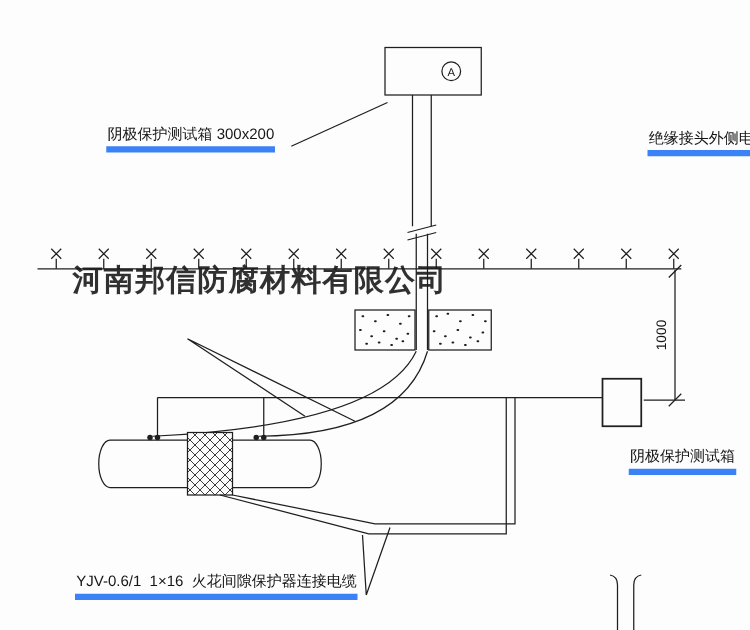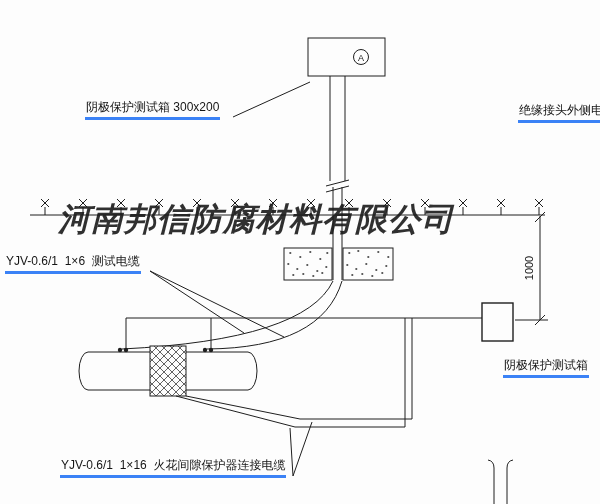--- a/index.html
+++ b/index.html
@@ -3,28 +3,28 @@
 <meta charset="utf-8">
 <style>
   html,body{margin:0;padding:0;background:#ffffff}
   .canvas{
     position:relative;width:600px;height:504px;background:#fdfdfd;
     overflow:hidden;font-family:"Liberation Sans",sans-serif;
   }
   .canvas svg{position:absolute;left:0;top:0}
   .cad-label{
     position:absolute;font-size:12px;color:#151515;line-height:1.15;
-    border-bottom:3px solid #3b82f6;padding:0 1px 2px 1px;white-space:pre;
+    border-bottom:5px solid #3b82f6;padding:0 1px 2px 1px;white-space:pre;
   }
   .clip{overflow:hidden}
   .watermark{
-    position:absolute;left:58px;top:198px;
-    font-family:"Liberation Serif",serif;font-size:32px;font-weight:700;
+    position:absolute;left:58px;top:208px;
+    font-family:"Liberation Serif",serif;font-size:24px;font-weight:700;
     letter-spacing:1px;color:rgba(25,25,25,.9);white-space:nowrap;
-    pointer-events:none;z-index:5;font-style:italic;
+    pointer-events:none;z-index:5;
   }
 </style>
 </head>
 <body>
 
 <div class="canvas">
 
   <svg width="600" height="504" viewBox="0 0 600 504">
     <g stroke="#1f1f1f" stroke-width="1" fill="none">
 
@@ -81,21 +81,20 @@
       <text font-size="11" fill="#151515" stroke="none" text-anchor="middle" transform="translate(533,268) rotate(-90)">1000</text>
 
       <path d="M494,504 V468 Q494,461 488,460 M507,504 V468 Q507,461 513,460"></path>
     </g>
   </svg>
 
   <div class="cad-label" style="left:85px;top:101px;">阴极保护测试箱 300x200</div>
 
   <div class="cad-label clip" style="left:518px;top:104px;width:82px;">绝缘接头外侧电缆</div>
 
-  <div class="cad-label" style="left:5px;top:255px;">YJV-0.6/1  1×6  测试电缆</div>
 
   <div class="cad-label" style="left:503px;top:359px;">阴极保护测试箱</div>
 
   <div class="cad-label" style="left:60px;top:459px;">YJV-0.6/1  1×16  火花间隙保护器连接电缆</div>
 
   <div class="watermark">河南邦信防腐材料有限公司</div>
 
 </div>
 
 </body></html>

